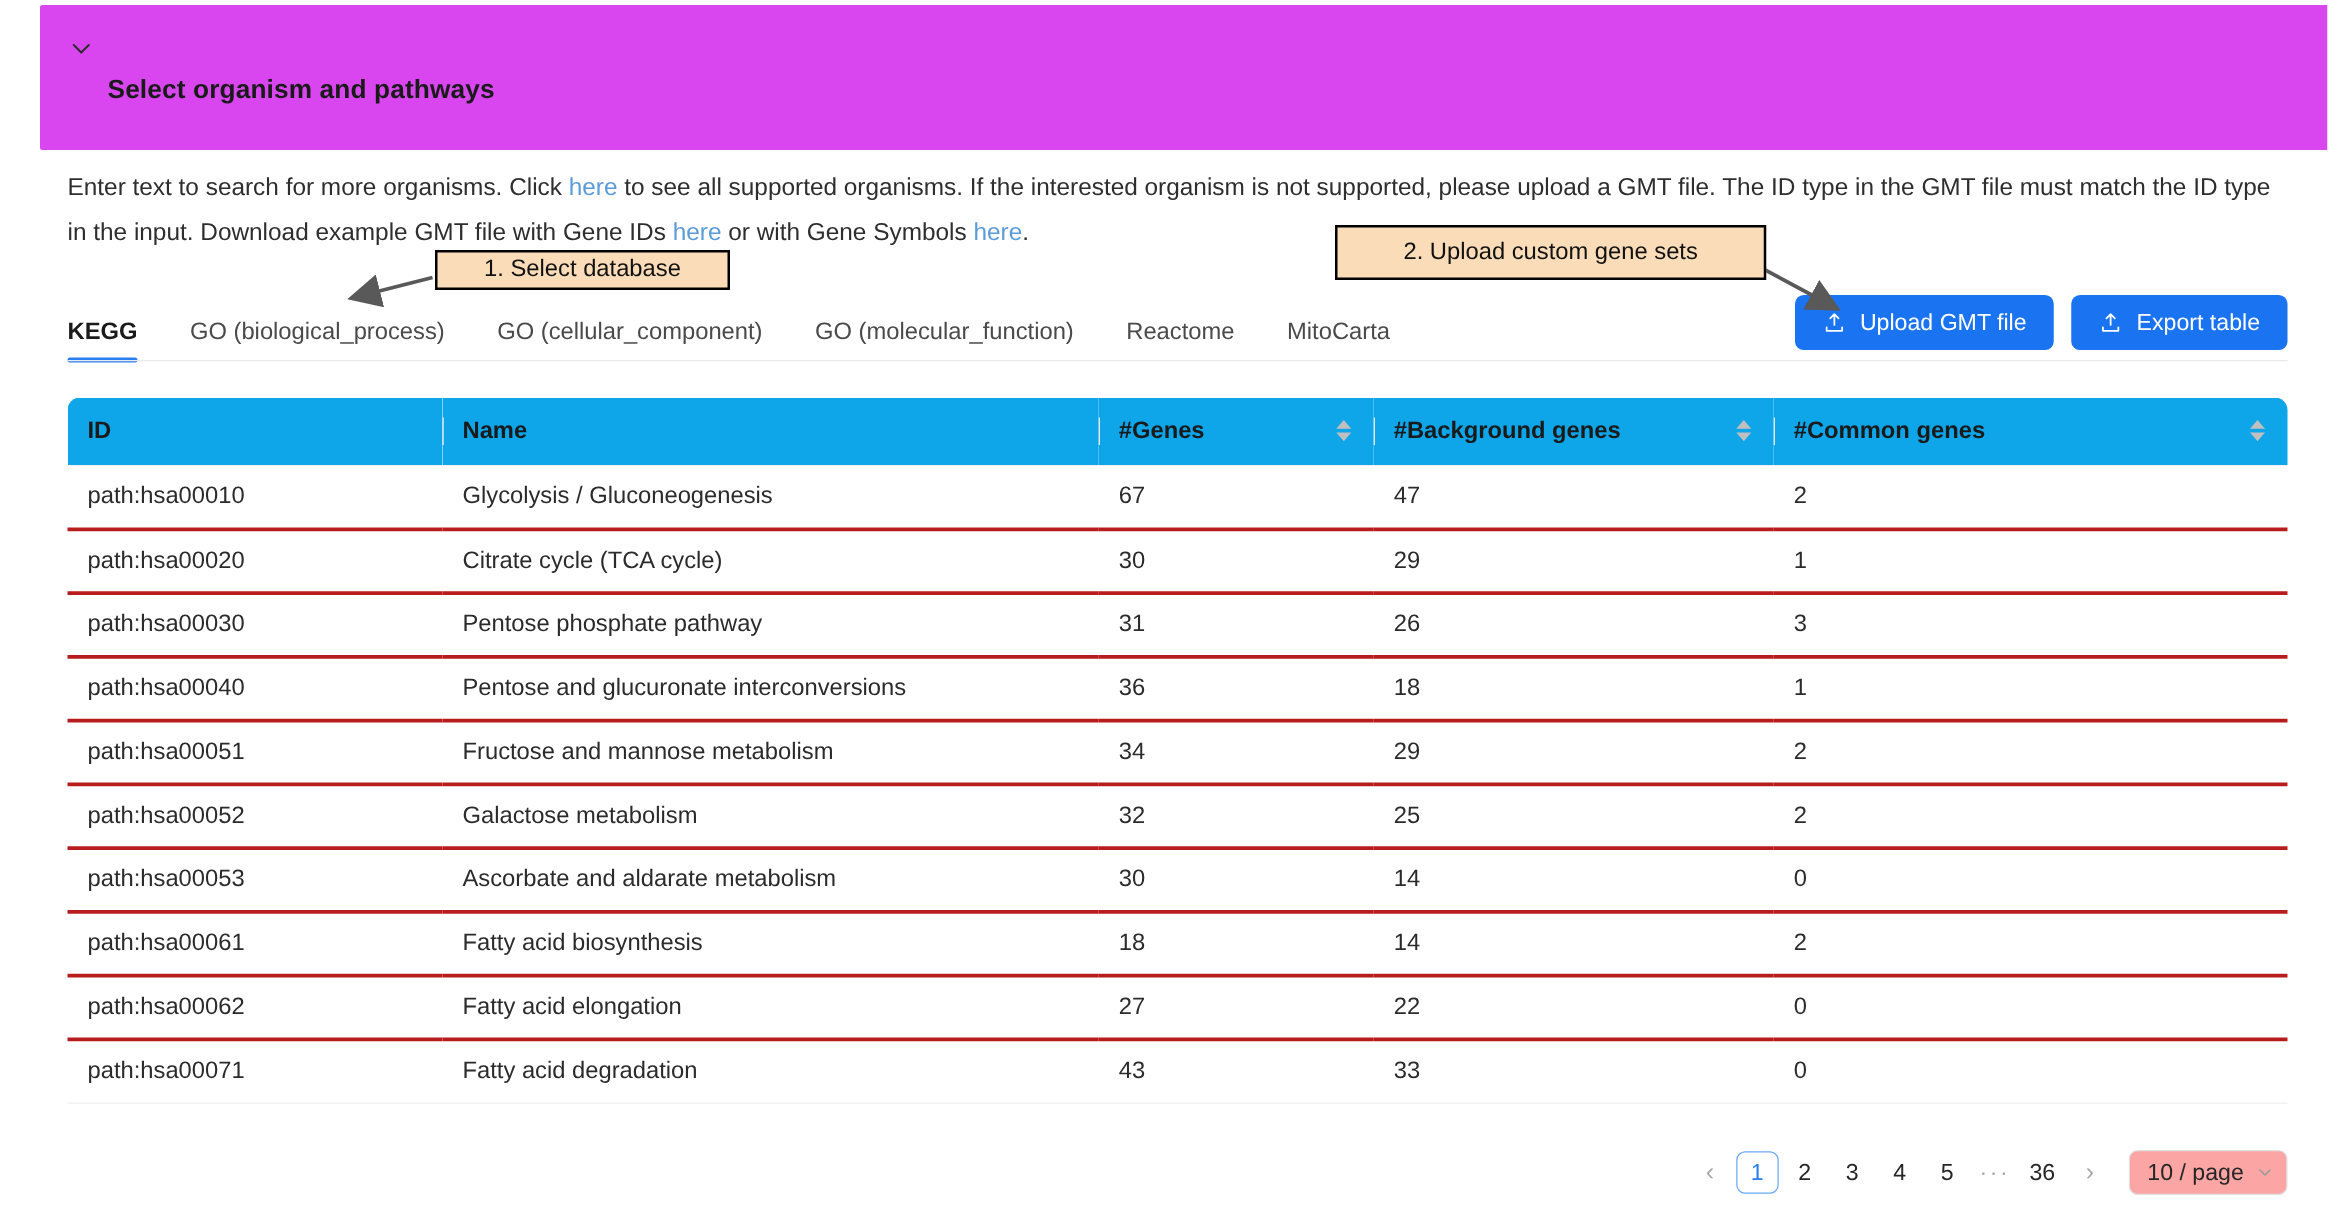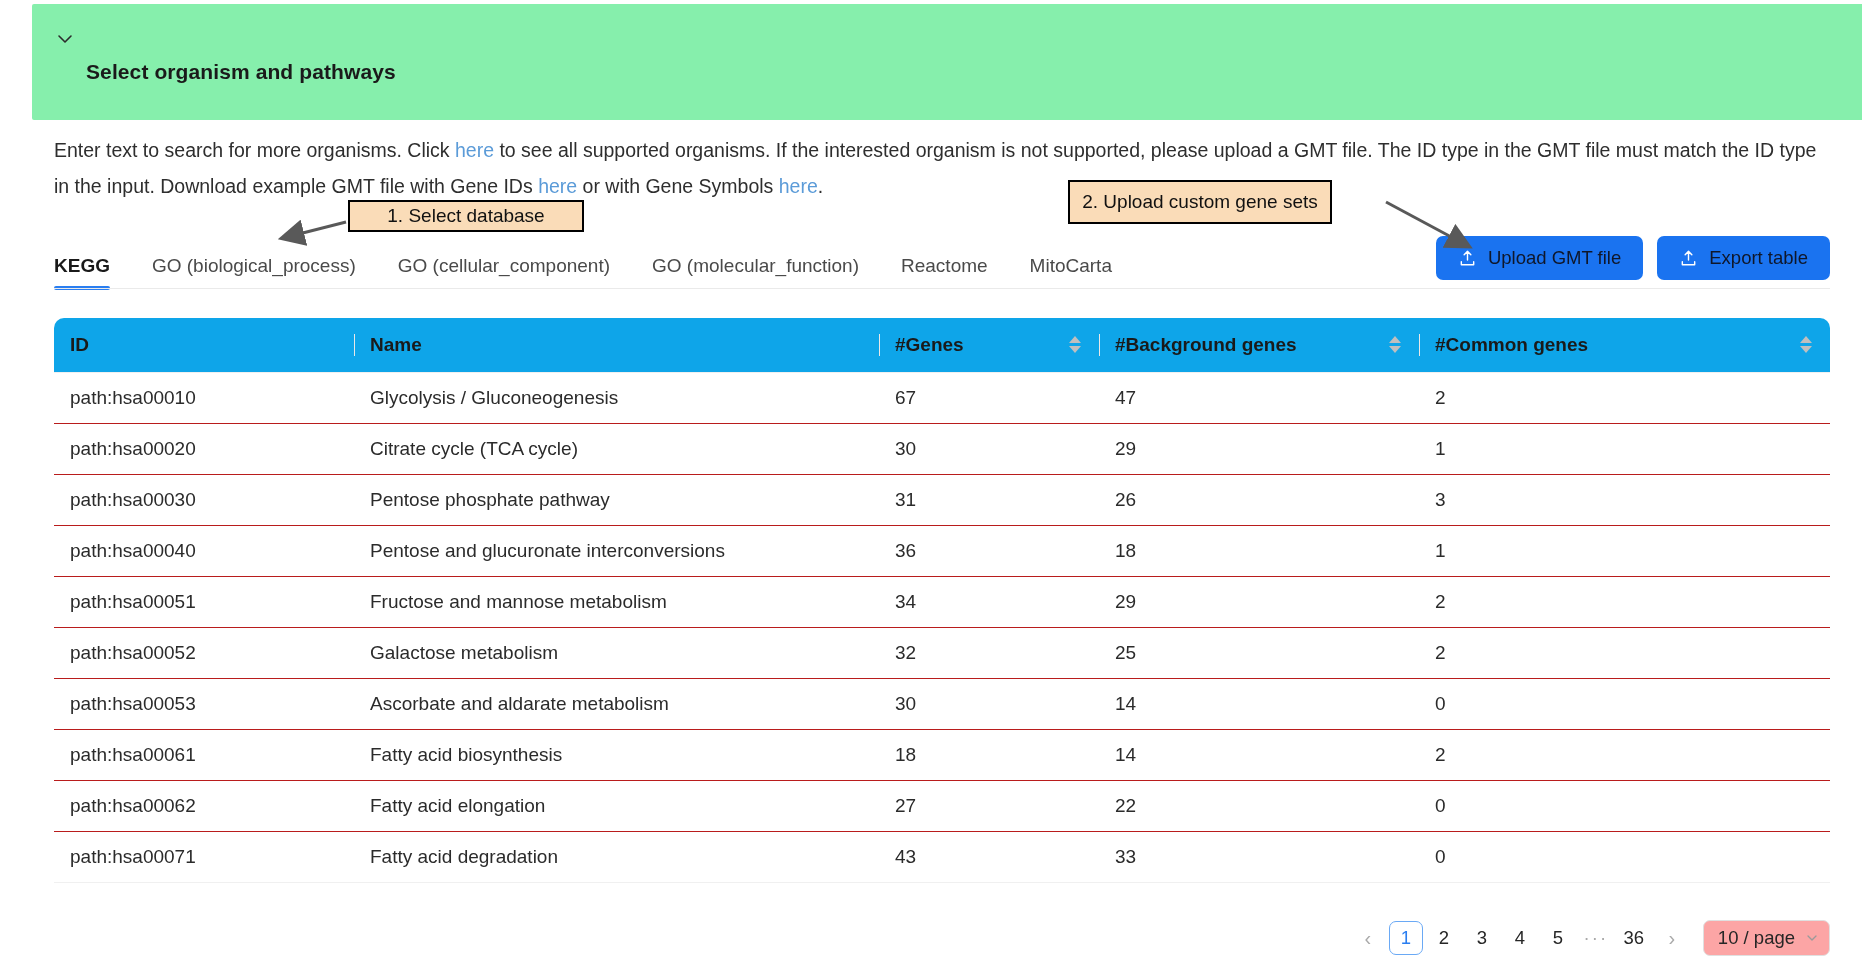--- a/index.html
+++ b/index.html
@@ -10,21 +10,21 @@
     font-family: "Liberation Sans", sans-serif;
     overflow: hidden;
   }
   .page { position: relative; width: 1862px; height: 970px; background:#fff; }
 
   
   .panel-header {
     position: absolute;
     left: 32px; top: 4px;
     width: 1830px; height: 116px;
-    background: #86efac;
+    background: #d946ef;
     border-radius: 2px 0 0 2px;
   }
   .panel-chevron {
     position: absolute; left: 20px; top: 22px;
     width: 26px; height: 26px;
     display: flex; align-items: center; justify-content: center;
     color: #2b2b2b; cursor: pointer;
   }
   .panel-chevron svg { display:block; }
   .panel-title {
@@ -67,21 +67,21 @@
     position:absolute; left:54px; top:288px; width:1776px; height:1px;
     background:#eaeaea;
   }
 
   
   .actions {
     position:absolute; right:32px; top:236px;
     display:flex; gap:14px; align-items:center;
   }
   .btn-primary {
-    background:#1a73f0; color:#0f172a;
+    background:#1a73f0; color:#ffffff;
     border:none; border-radius:7px;
     height:44px; padding:0 22px;
     font-size:18.5px; font-family:"Liberation Sans", sans-serif;
     display:flex; align-items:center; gap:11px;
     cursor:pointer; white-space:nowrap;
   }
   .btn-primary svg { display:block; }
 
   
   .table-wrap {
@@ -110,21 +110,21 @@
     display:block; width:0; height:0;
     border-left:6px solid transparent; border-right:6px solid transparent;
   }
   .sorter i.up   { border-bottom:7px solid #bfbfbf; }
   .sorter i.down { border-top:7px solid #bfbfbf; }
 
   tbody td {
     height:51px;
     font-size:19px; color:#2b2b2b;
     padding: 0 0 0 16px;
-    border-bottom:1px solid #b91c1c;
+    border-bottom:3px solid #b91c1c;
     white-space:nowrap; overflow:hidden; text-overflow:ellipsis;
   }
   tbody tr:last-child td { border-bottom:1px solid #f0f0f0; }
 
   .col-id   { width: 300px; }
   .col-name { width: 525px; }
   .col-g    { width: 220px; }
   .col-bg   { width: 320px; }
   .col-cg   { width: 411px; }
 
@@ -158,21 +158,21 @@
     position:absolute;
     background:#fadcb8;
     border:2.5px solid #000;
     color:#111;
     font-size:19px;
     display:flex; align-items:center; justify-content:center;
     white-space:nowrap;
     z-index:5;
   }
   #callout-1 { left:348px; top:200px; width:236px; height:32px; }
-  #callout-2 { left:1068px; top:180px; width:264px; height:44px; }
+  #callout-2 { left:1068px; top:180px; width:345px; height:44px; }
   .anno-svg { position:absolute; left:0; top:0; width:1862px; height:970px; pointer-events:none; z-index:4; }
 </style>
 </head>
 <body>
 
 <div class="page">
 
   <div class="panel-header">
     <div class="panel-chevron">
       <svg width="22" height="22" viewBox="0 0 22 22" aria-hidden="true">

